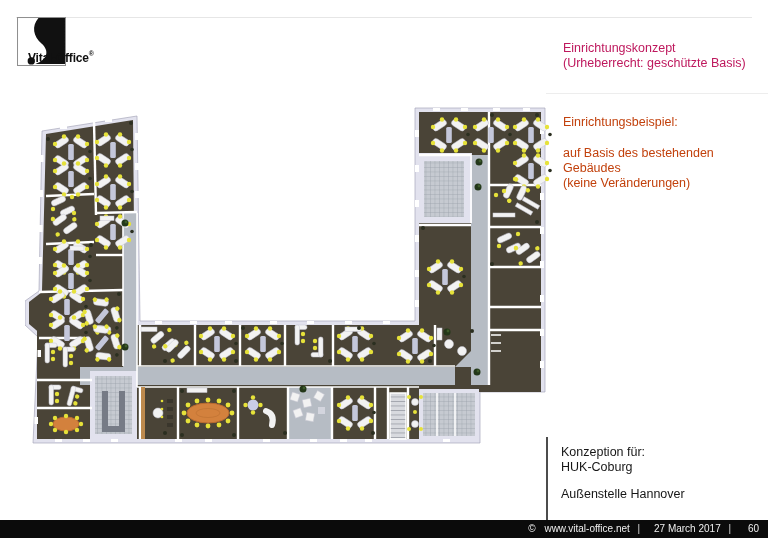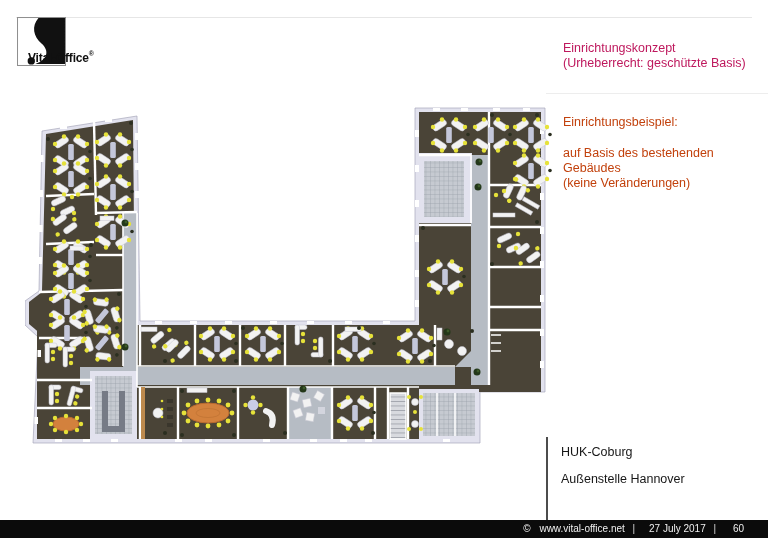--- a/index.html
+++ b/index.html
@@ -18,21 +18,21 @@
   .example-block{position:absolute;left:563px;top:115px;font-size:12.5px;line-height:15px;color:#c2410c;}
   .example-block .gap{height:16px;}
   .client-block{position:absolute;left:546px;top:437px;height:83px;border-left:2px solid #4c4c4c;
                 padding-left:13px;font-size:12.5px;line-height:15px;color:#161616;padding-top:8px;box-sizing:border-box;}
   .client-block .gap{height:12px;}
   
   .footer{position:absolute;left:0;top:520px;width:768px;height:18px;background:#0b0b0b;
           color:#efefef;font-size:10px;line-height:18px;text-align:right;padding-right:9px;box-sizing:border-box;}
   .footer span{margin-left:6px;}
   .footer .sep{margin:0 5px;color:#d8d8d8;}
-  .footer .pg{margin-left:9px;margin-right:15px;}
+  .footer .pg{margin-left:9px;margin-right:0;}
   
   .plan{position:absolute;left:25px;top:95px;}
   .wallF{fill:var(--wall);stroke:#a8a8ba;stroke-width:0.7;}
   .floor{fill:var(--floor);}
   .corr{fill:var(--corridor);}
   .atrbg{fill:var(--wall);}
   .atr{fill:var(--atrium);}
   .desk{fill:var(--desk);stroke:#c6c6d2;stroke-width:0.5;}
   .chair{fill:var(--chair);}
   .tree{fill:var(--plant);}
@@ -418,26 +418,27 @@
   <div class="header-rule"></div>
 
   <div class="example-block">
     <div>Einrichtungsbeispiel:</div>
     <div class="gap"></div>
     <div>auf Basis des bestehenden Gebäudes</div>
     <div>(keine Veränderungen)</div>
   </div>
 
   <div class="client-block">
+    <div>Konzeption für:</div>
     <div>HUK-Coburg</div>
     <div class="gap"></div>
     <div>Außenstelle Hannover</div>
   </div>
 
   <div class="footer">
     <span>©</span>
     <span>www.vital-office.net</span>
     <span class="sep">|</span>
-    <span>27 July 2017</span>
+    <span>27 March 2017</span>
     <span class="sep">|</span>
     <span class="pg">60</span>
   </div>
 </div>
 
 </body></html>

